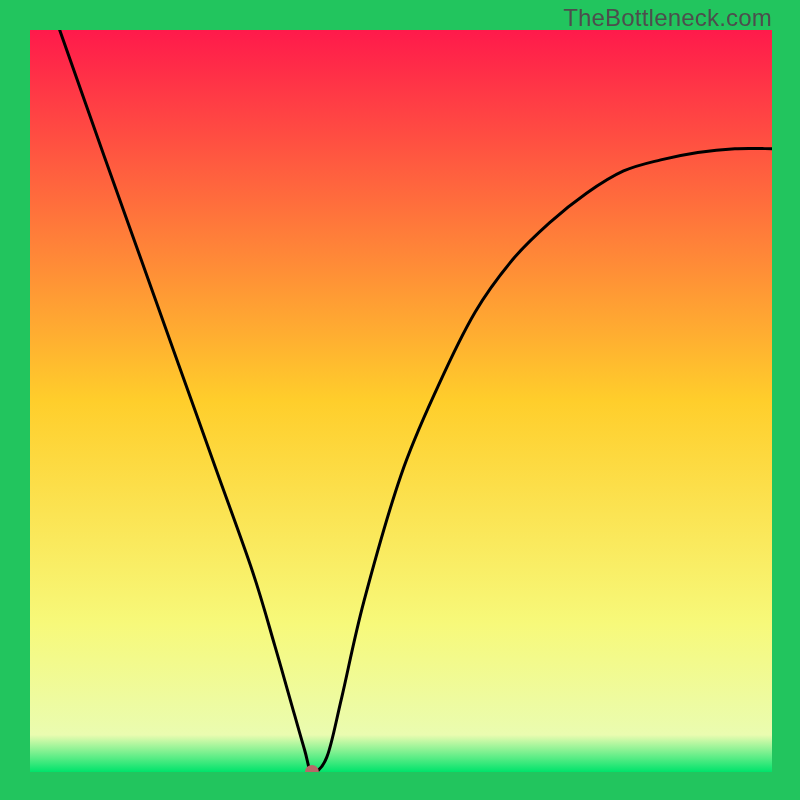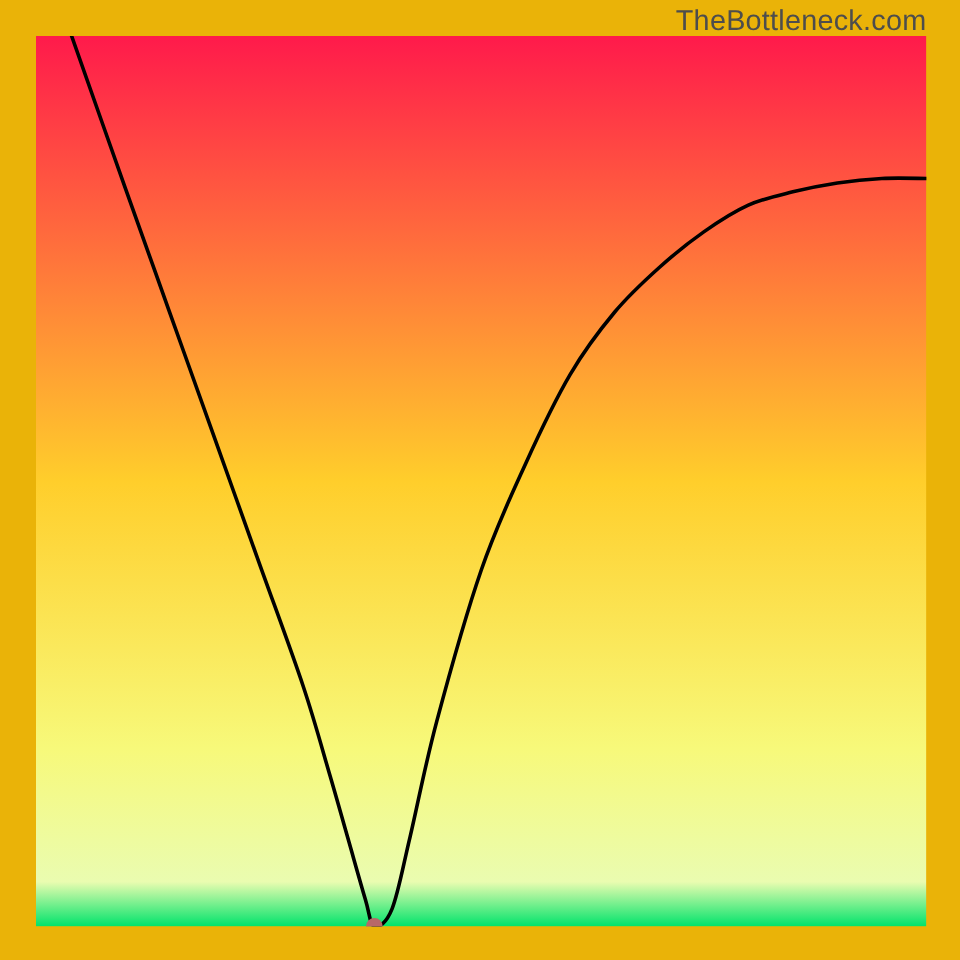--- a/index.html
+++ b/index.html
@@ -8,21 +8,21 @@
     width: 800px;
     height: 800px;
     background: #000;
     font-family: Arial, Helvetica, sans-serif;
     overflow: hidden;
   }
   .frame {
     position: relative;
     width: 800px;
     height: 800px;
-    background: #eab308;
+    background: #22c55e;
   }
   .watermark {
     position: absolute;
     top: 4px;
     right: 28px;
     color: #4d4d4d;
     font-size: 24px;
     font-weight: 500;
     letter-spacing: 0.2px;
     font-family: Arial, sans-serif;

